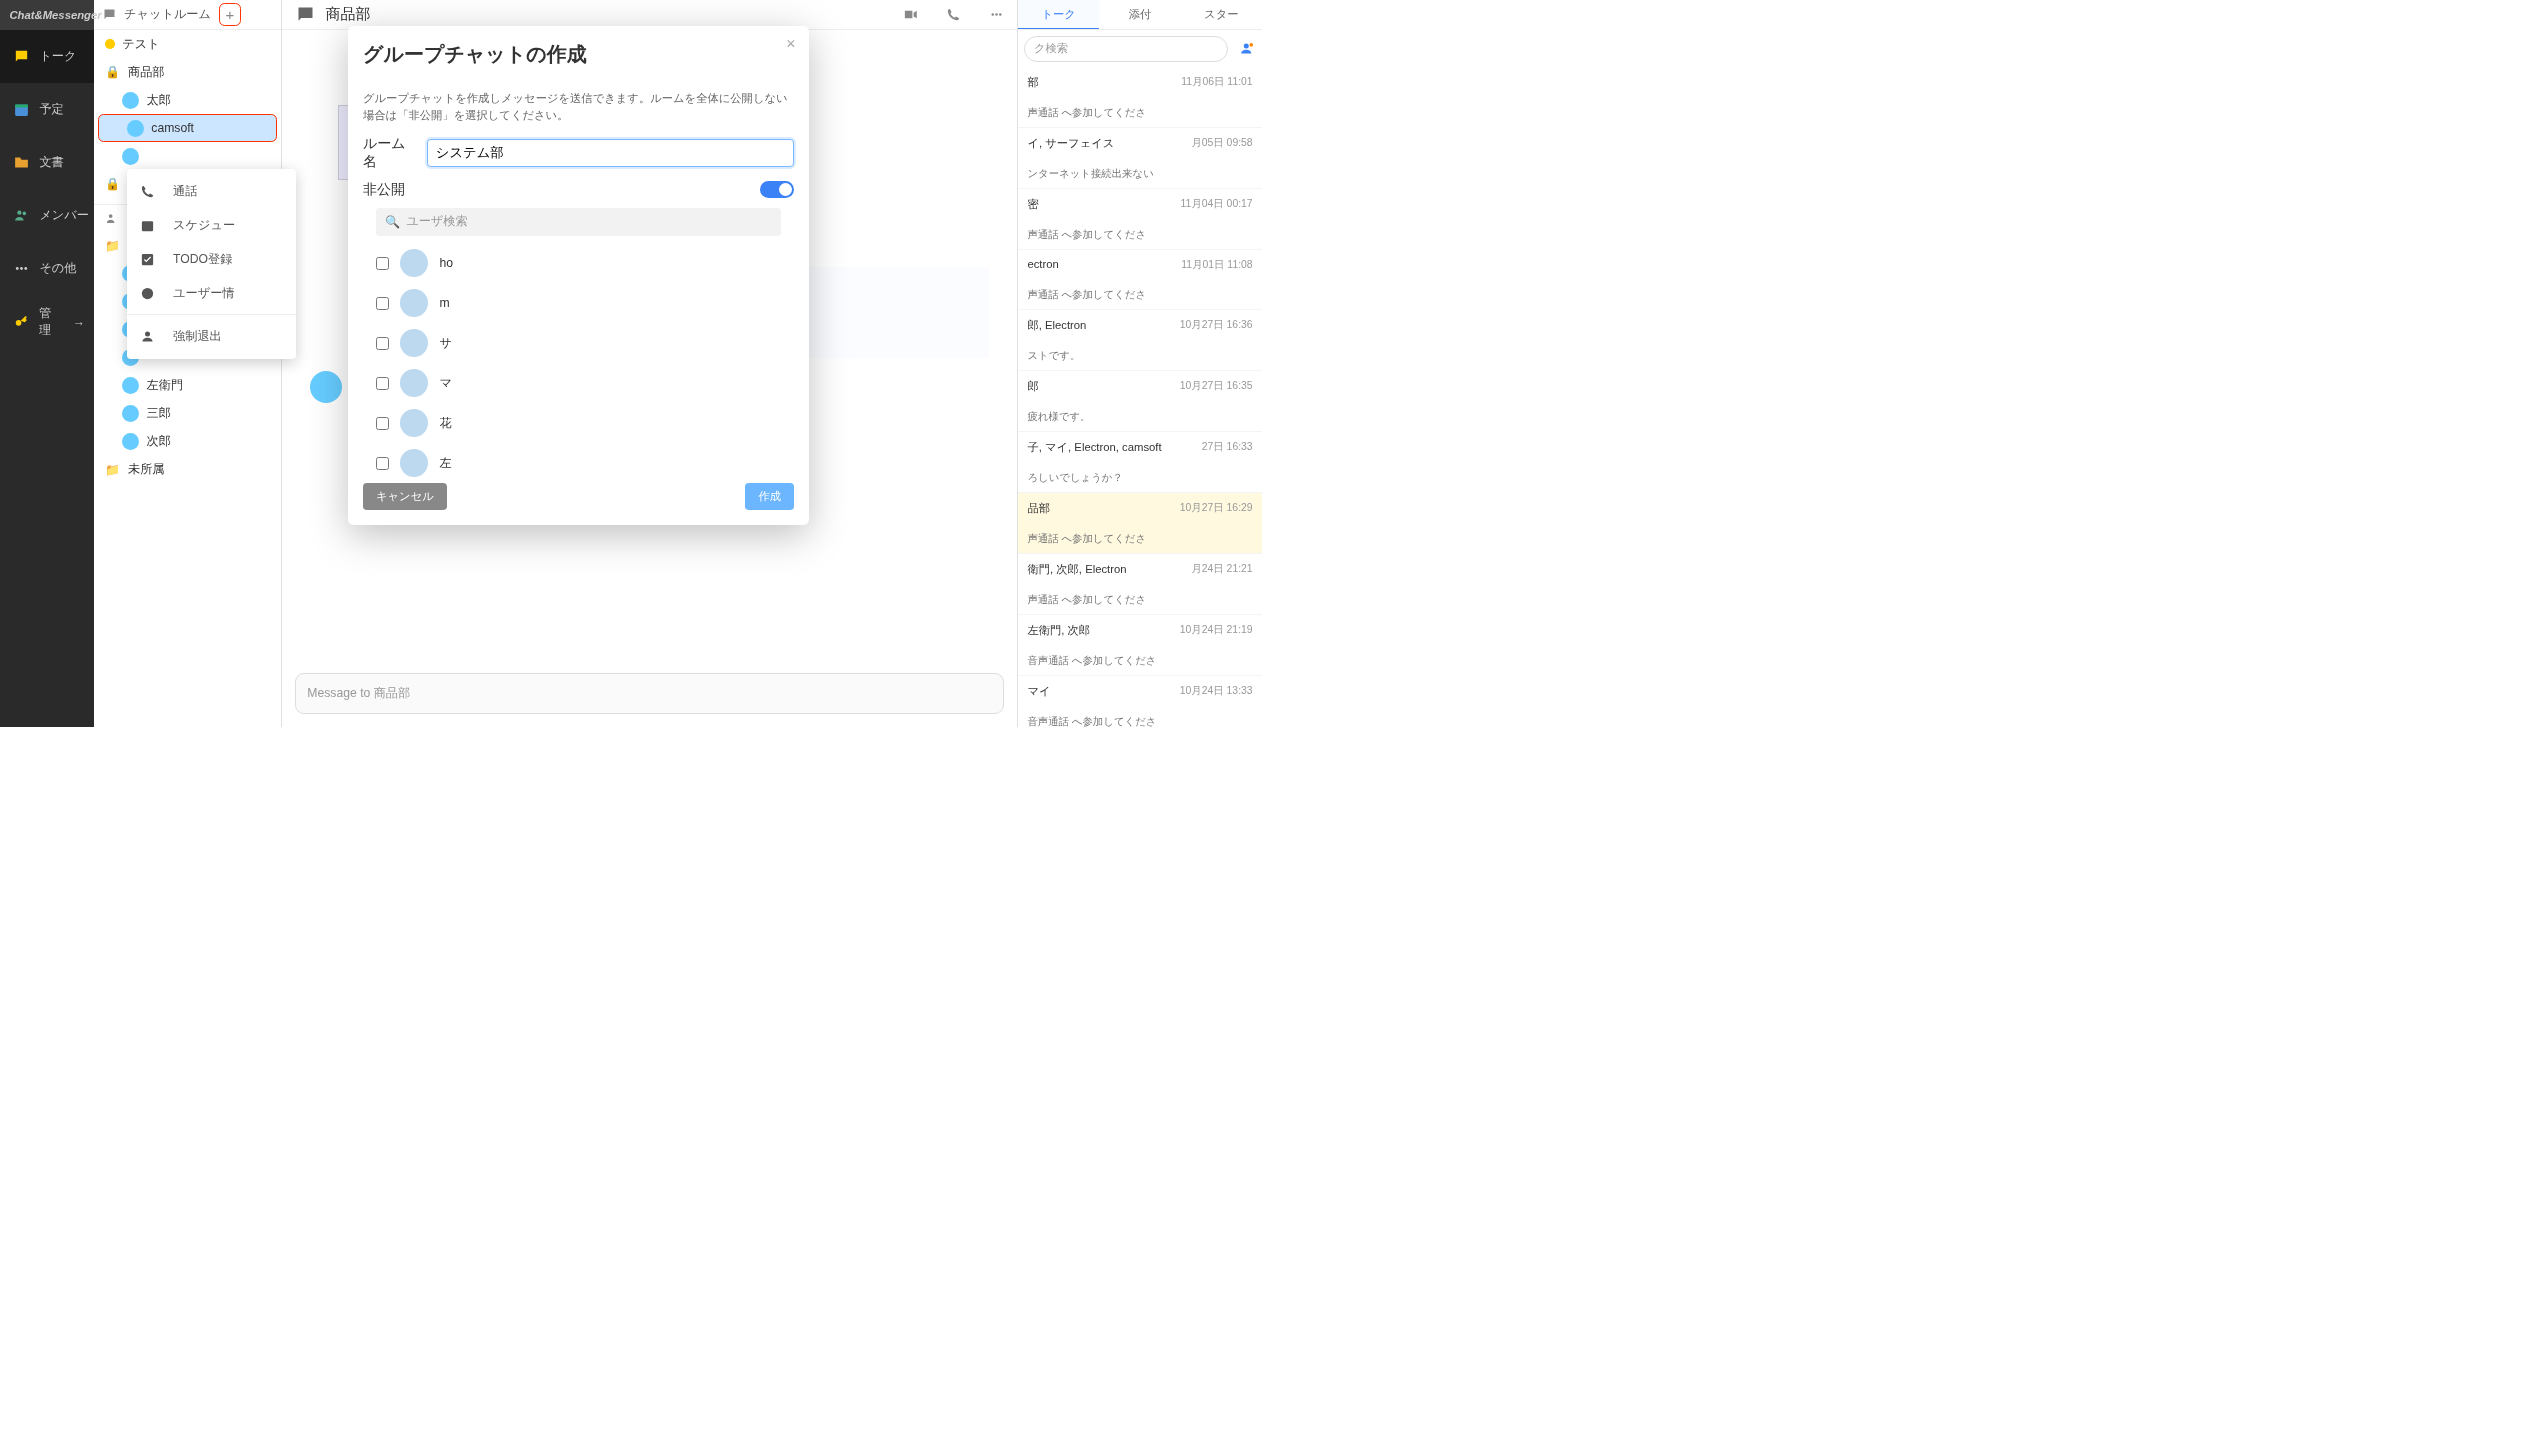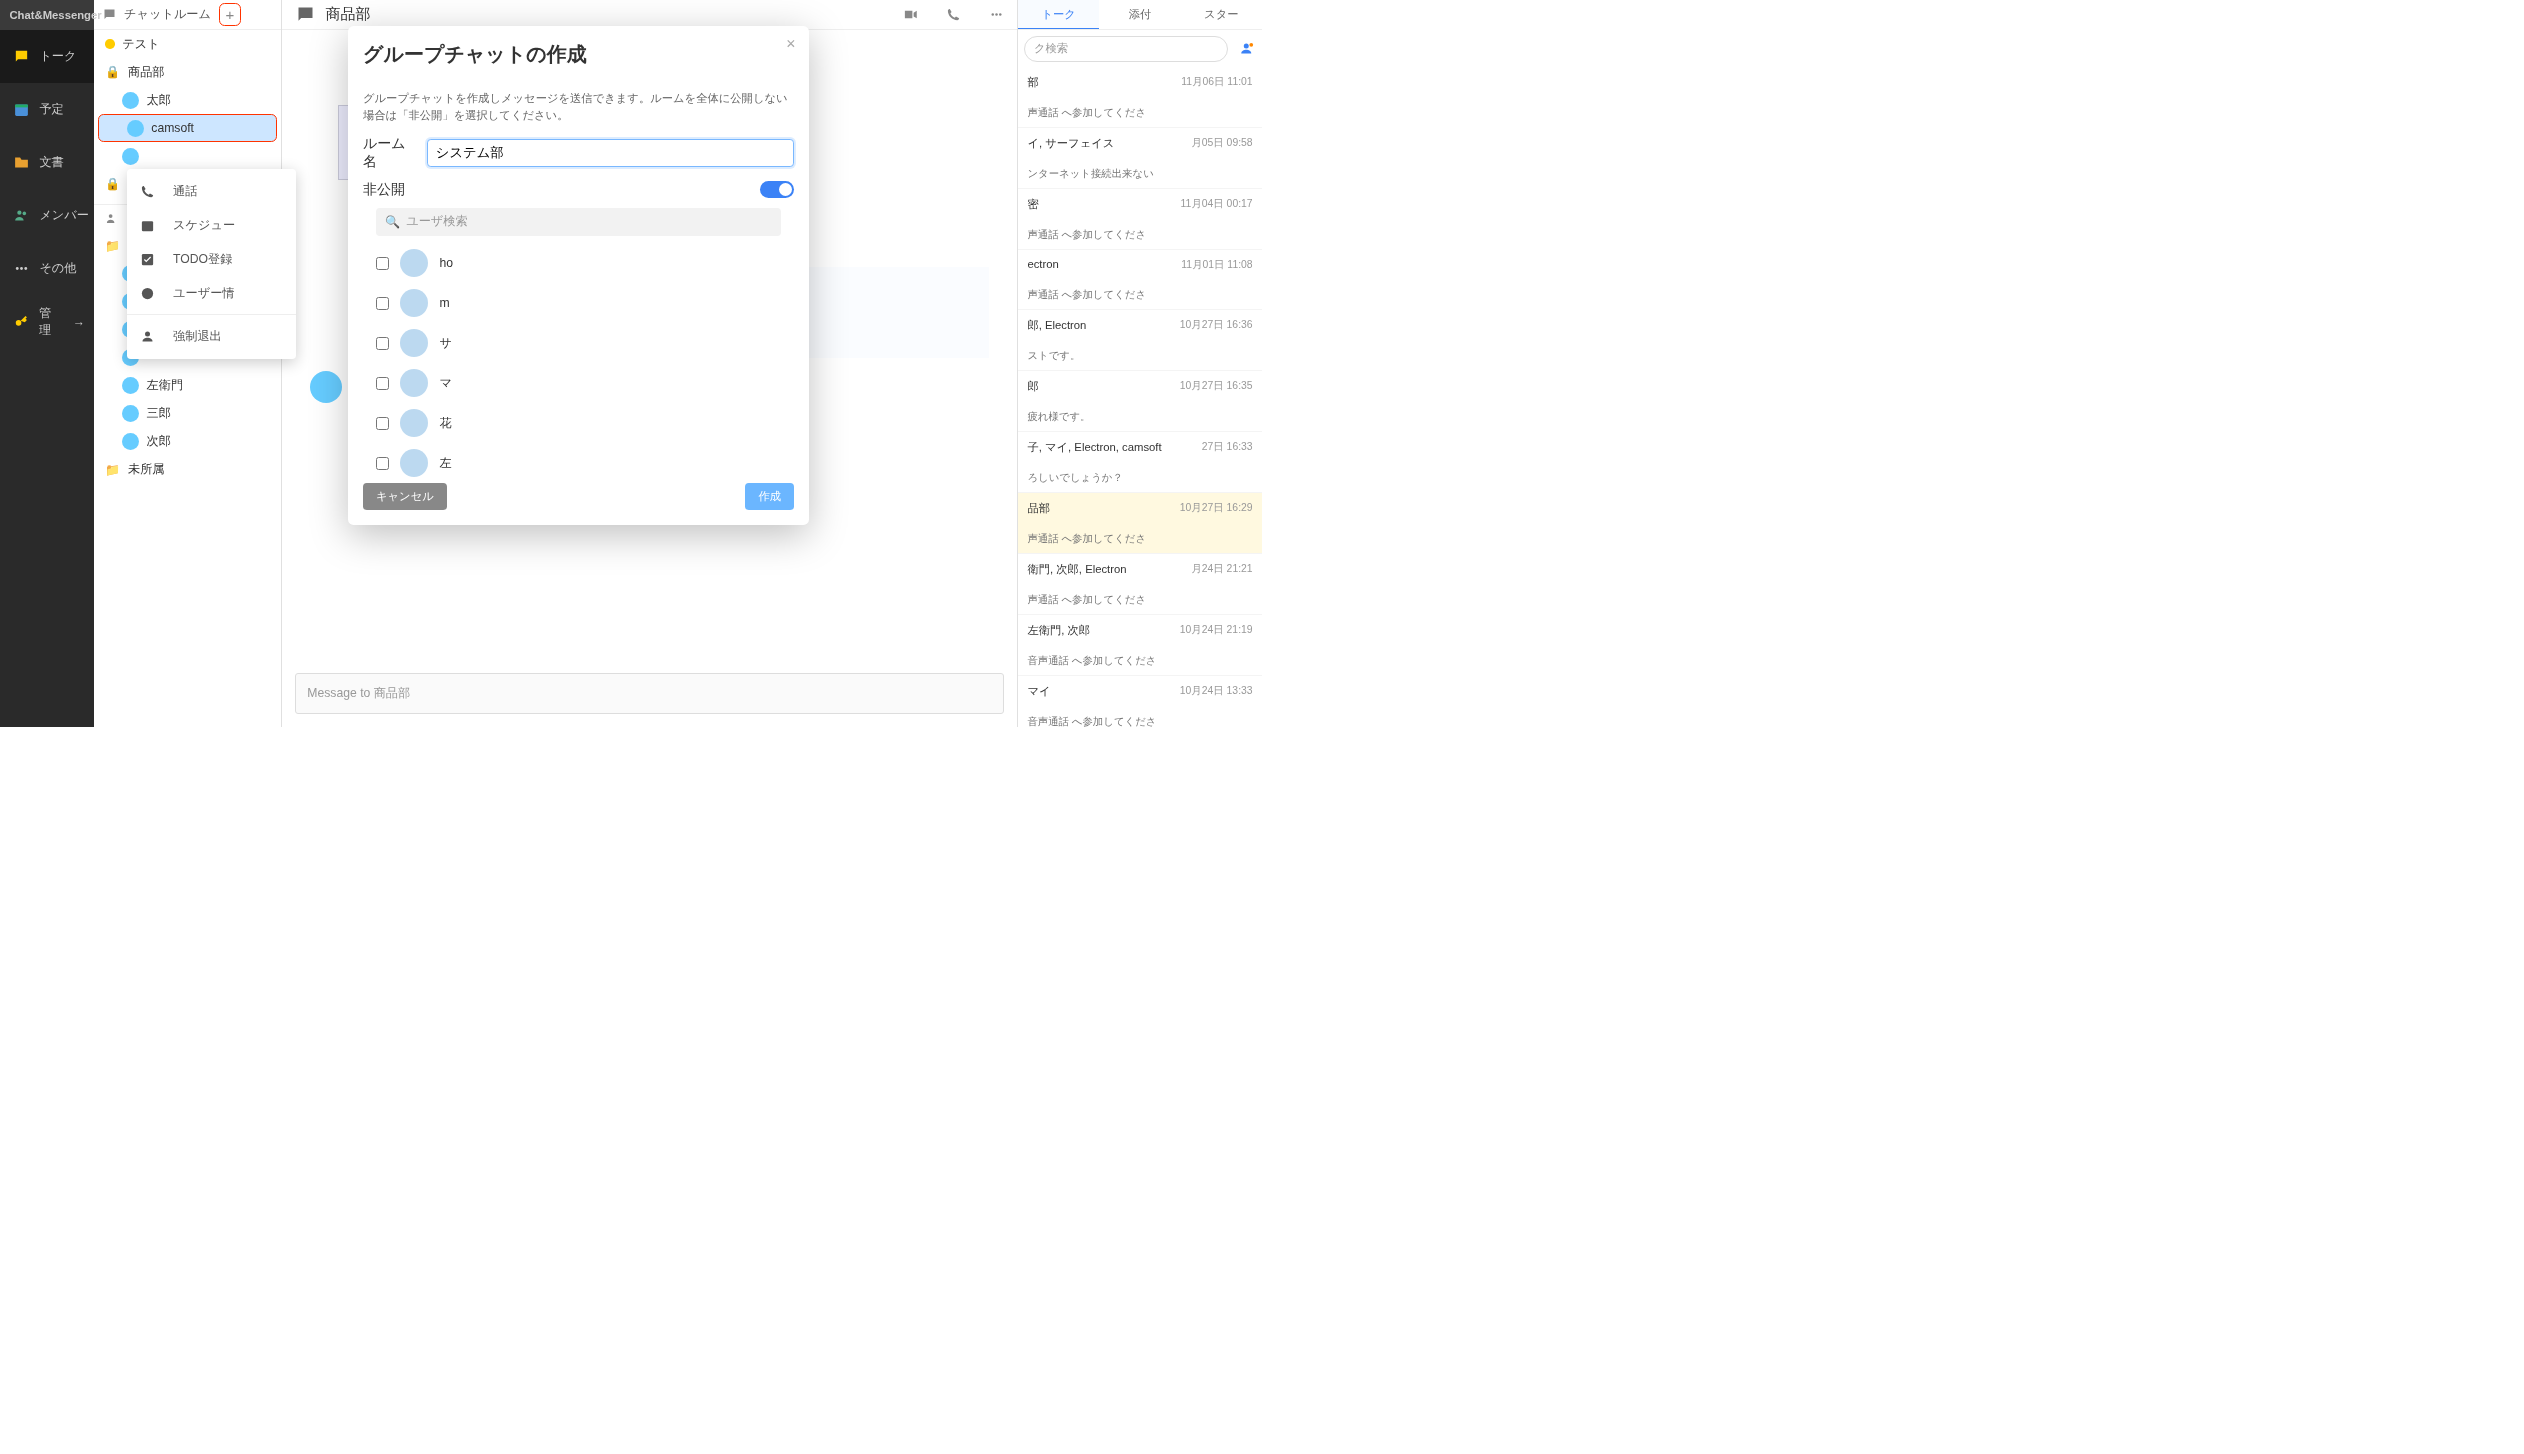--- a/index.html
+++ b/index.html
@@ -1,20 +1,20 @@
 <!DOCTYPE html>
 <html style="font-size:15px"><head>
 <meta charset="utf-8">
 <style>
 *{margin:0;padding:0;box-sizing:border-box;font-family:"Hiragino Sans","Meiryo",sans-serif}
 body{background:#fff;width:1262px;height:727px;overflow:hidden;position:relative;font-size:12.2px;color:#333}
 .app{display:flex;height:100%}
 
 .sb{width:94px;background:#2a2a2a;color:#ccc;display:flex;flex-direction:column}
-.logo{height:30px;background:#3a3a3a;display:flex;align-items:center;padding:0 5.6px;gap:3.8px;font-weight:bold;font-size:11.3px}
+.logo{height:30px;background:#3a3a3a;display:flex;align-items:center;padding:0 5.6px;gap:3.8px;font-weight:bold;font-style:italic;font-size:11.3px}
 .logo .dot{width:13px;height:13px;background:conic-gradient(#f80,#08f,#f08);border-radius:2.8px}
 .sbi{height:53px;display:flex;align-items:center;padding-left:13px;gap:9.4px;cursor:pointer}
 .sbi .ic{width:17px;height:17px;fill:#ccc}
 .sbi.act{background:#1a1a1a}
 
 .rooms{width:188px;border-right:0.9px solid #e0e0e0;display:flex;flex-direction:column}
 .rhdr{height:30px;display:flex;align-items:center;padding:0 7.5px;gap:7.5px;border-bottom:0.9px solid #eee;color:#555}
 .plus{width:22.6px;height:22.6px;border:1.9px solid #f30;border-radius:5.6px;display:flex;align-items:center;justify-content:center;color:#888;font-size:15px}
 .ritem{height:28px;display:flex;align-items:center;padding-left:11.3px;gap:7.5px;cursor:pointer}
 .ritem .bul{width:9.4px;height:9.4px;border-radius:50%}
@@ -29,21 +29,21 @@
 .cicons{margin-left:auto;display:flex;gap:28px;color:#888}
 .body{flex:1;padding:19px 28px;overflow:hidden;position:relative}
 .datepill{background:#888;color:#fff;padding:2.8px 9.4px;border-radius:11.3px;font-size:10.4px;position:absolute;left:329px;top:38px}
 .msg{margin:13px 0}
 .mfrom{font-weight:500;margin-bottom:3.8px}
 .mto{font-size:11.3px;color:#666}
 .mbody{color:#333;margin-top:5.6px}
 .sched{border-left:2.8px solid #4a90d9;padding:7.5px 11.3px;margin-top:7.5px;background:#fafcff;font-size:11.3px;line-height:1.6}
 .callend{background:#f2f2f2;border-radius:5.6px;padding:9.4px 13px;margin-top:9.4px;display:flex;gap:11.3px;align-items:center}
 .callend .ci{width:34px;height:34px;background:#888;border-radius:5.6px;display:flex;align-items:center;justify-content:center;color:#fff}
-.input{margin:0 13px 13px;height:41px;border:0.9px solid #ddd;border-radius:3px;display:flex;align-items:center;padding:0 11.3px;color:#999;background:#fafafa}
+.input{margin:0 13px 13px;height:41px;border:0.9px solid #ddd;border-radius:9px;display:flex;align-items:center;padding:0 11.3px;color:#999;background:#fafafa}
 
 .tip{position:absolute;background:#ffe8d6;border:0.9px solid #e8c0a0;border-radius:5.6px;padding:7.5px 11.3px;font-size:11.3px;max-width:169px}
 .tip.a{left:217px;top:47px}
 .tip.b{left:193px;top:240px}
 
 .ctx{position:absolute;left:127px;top:169px;width:169px;background:#fff;box-shadow:0 3.8px 15px rgba(0,0,0,.2);border-radius:3.8px;padding:5.6px 0;z-index:5}
 .ctx div{height:34px;display:flex;align-items:center;padding-left:13px;gap:18px;cursor:pointer;color:#555}
 
 .modal{position:absolute;left:348px;top:26px;width:461px;background:#fff;border-radius:5.6px;box-shadow:0 9.4px 38px rgba(0,0,0,.25);z-index:10;padding:15px}
 .modal h3{font-size:20px;font-weight:700;margin-bottom:22px}

